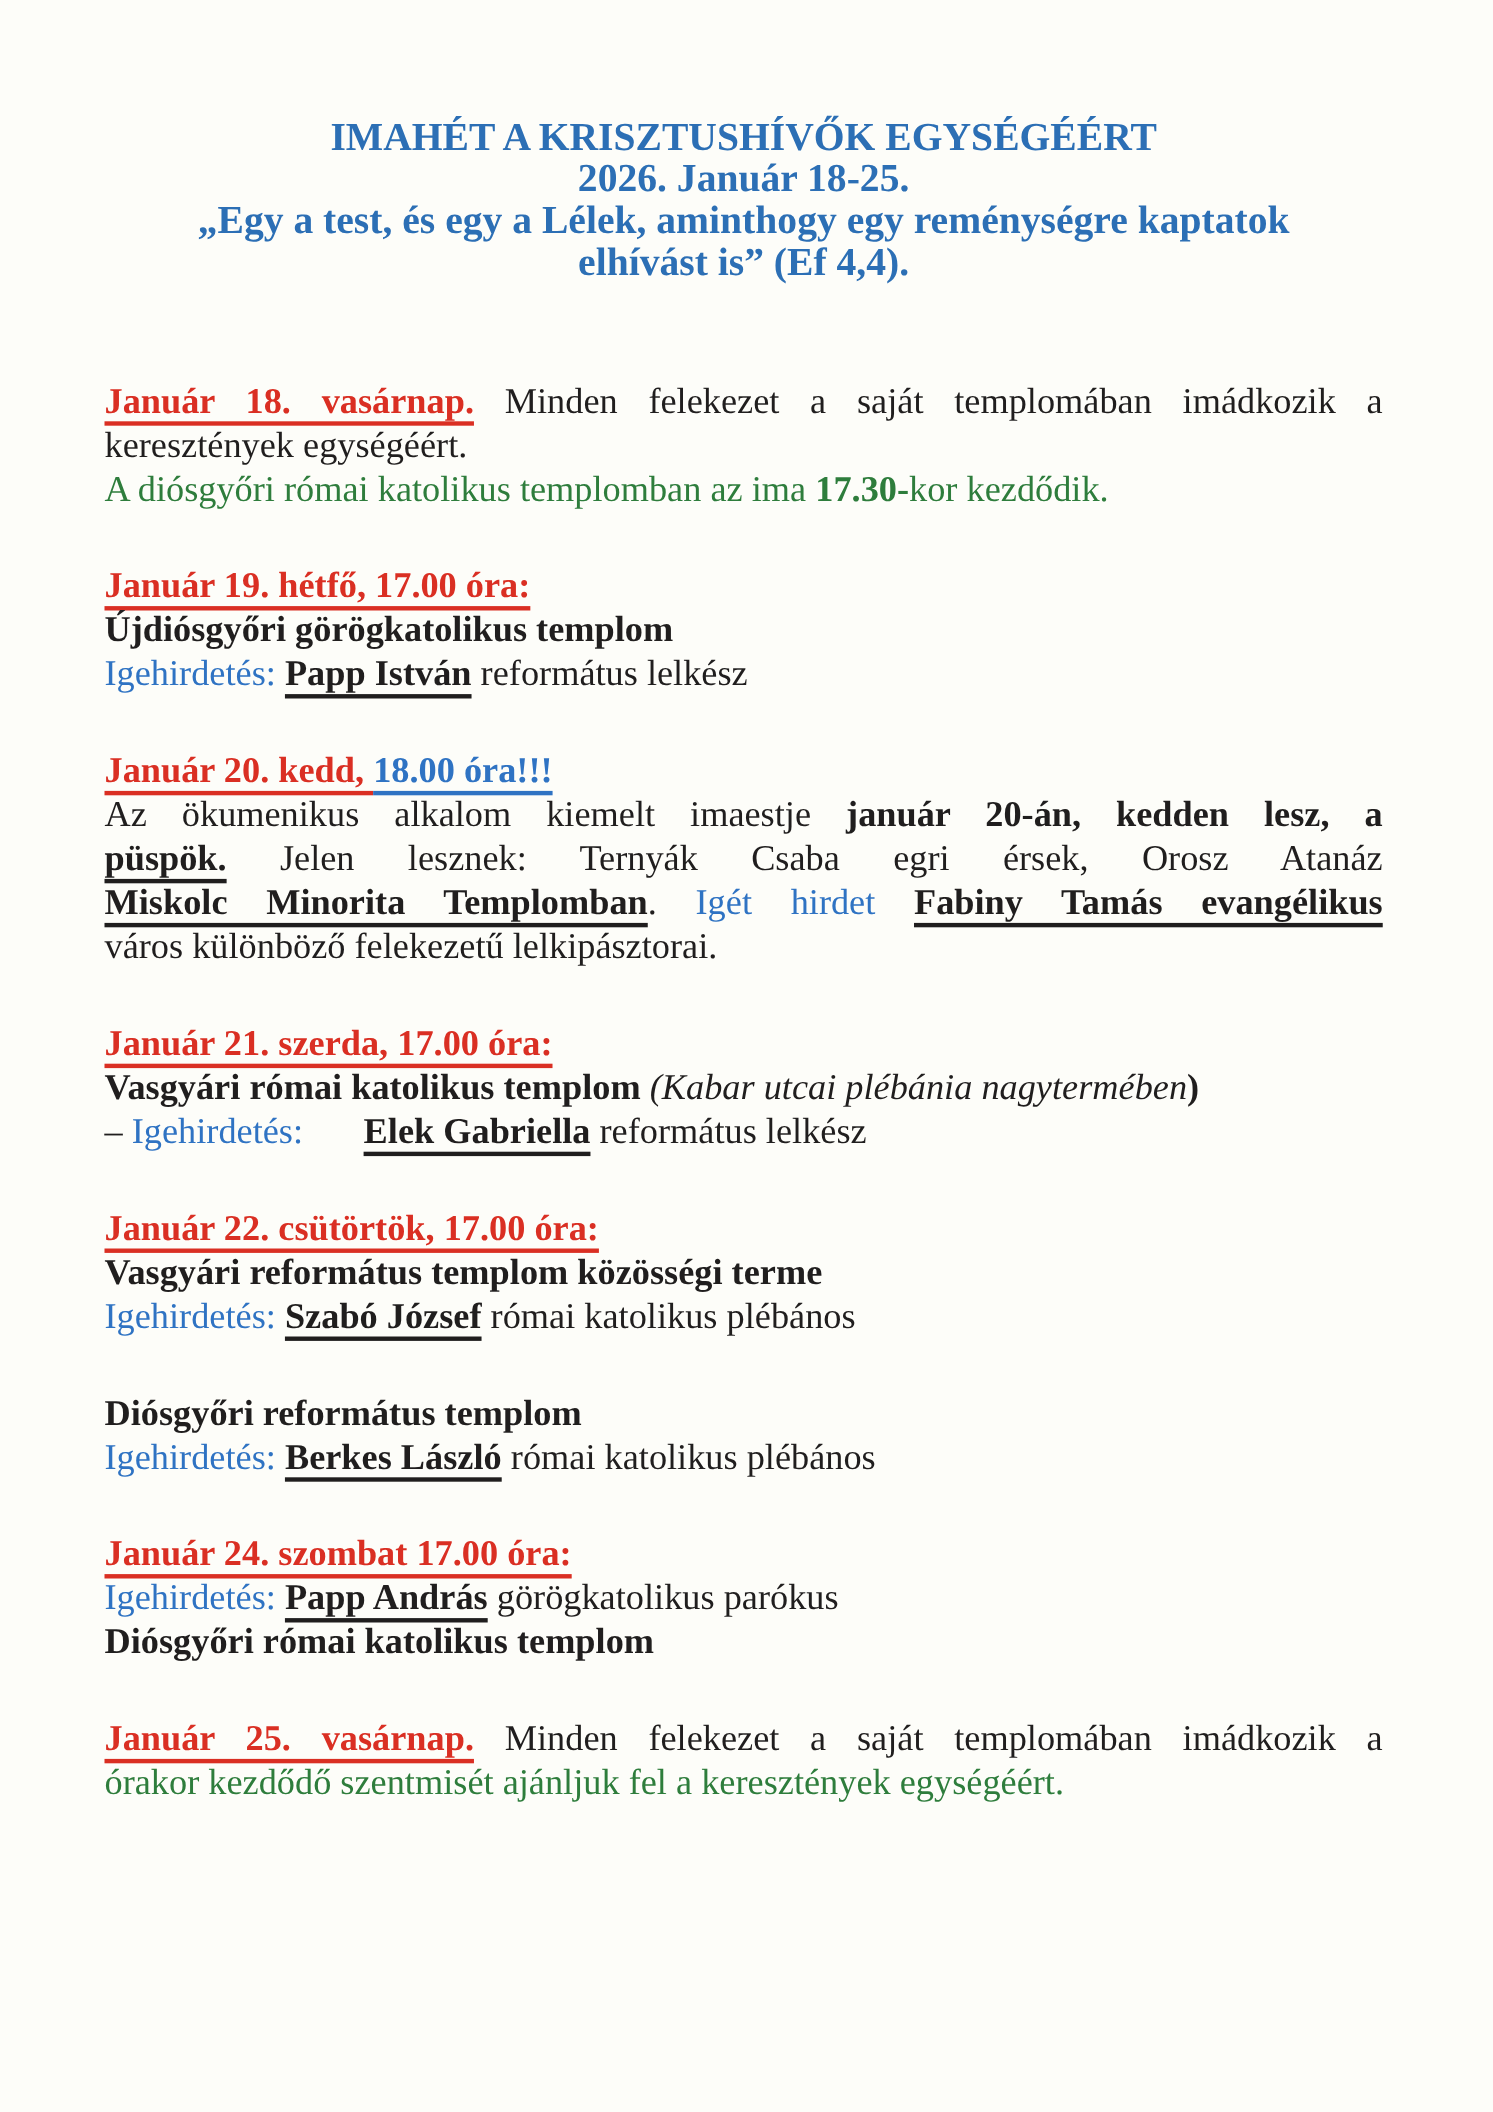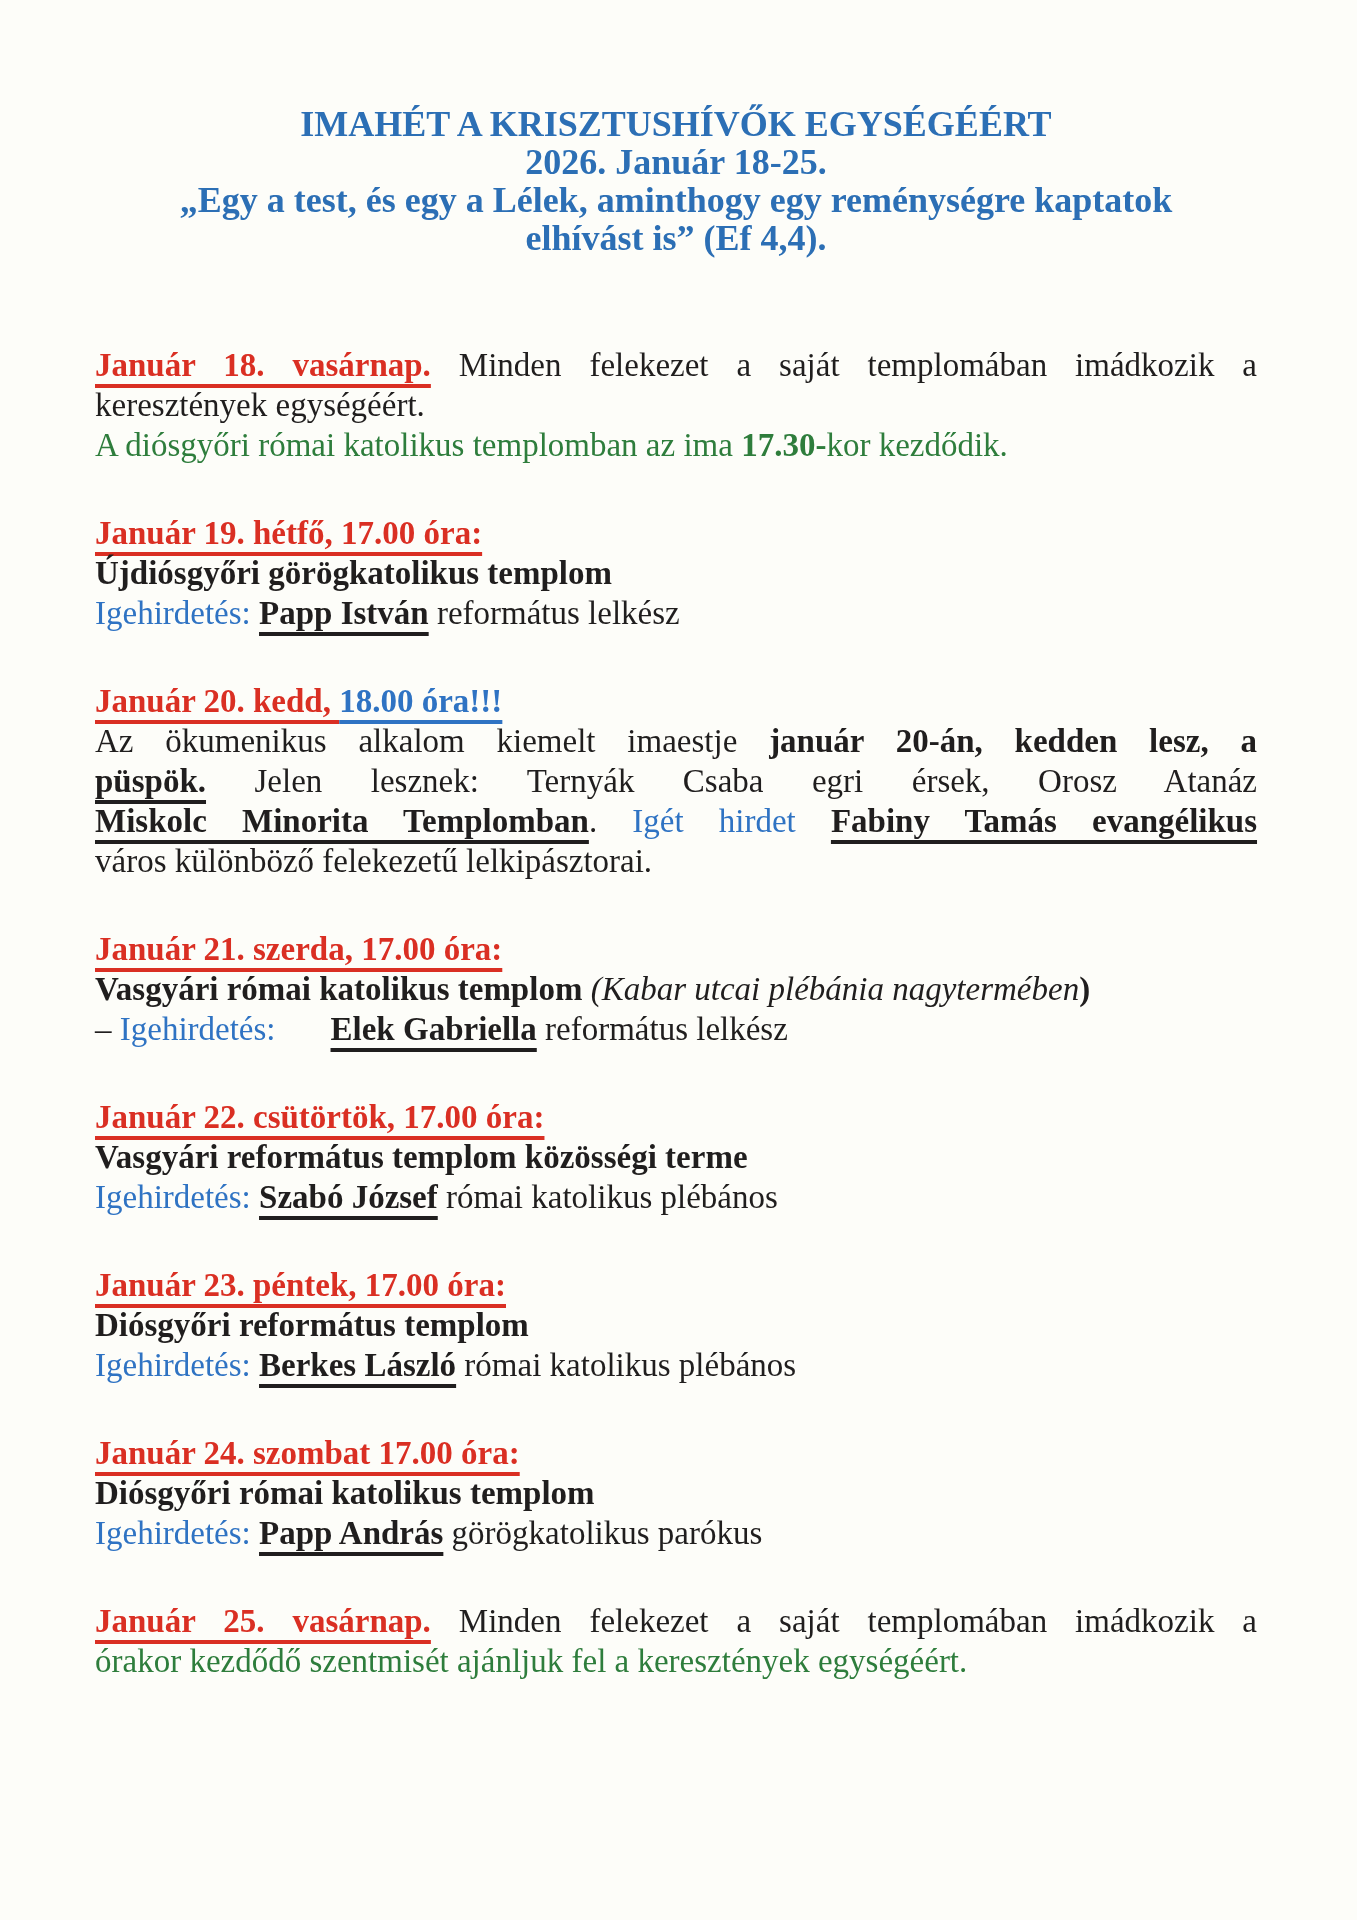--- a/index.html
+++ b/index.html
@@ -96,27 +96,26 @@
         <div class="line"><span class="s-red">Január 21. szerda, 17.00 óra:</span></div>
         <div class="line"><span class="s-b">Vasgyári római katolikus templom </span><span class="s-i">(Kabar utcai plébánia nagytermében</span><span class="s-b">)</span></div>
         <div class="line"><span class="s-r">– </span><span class="s-blue">Igehirdetés:</span><span class="s-tab"></span><span class="s-bu">Elek Gabriella</span><span class="s-r"> református lelkész</span></div>
       </section>
       <section class="section">
         <div class="line"><span class="s-red">Január 22. csütörtök, 17.00 óra:</span></div>
         <div class="line"><span class="s-b">Vasgyári református templom közösségi terme</span></div>
         <div class="line"><span class="s-blue">Igehirdetés:</span><span class="s-r"> </span><span class="s-bu">Szabó József</span><span class="s-r"> római katolikus plébános</span></div>
       </section>
       <section class="section">
-        <div class="line"><span class="s-red">Január 23. péntek, 17.00 óra:</span></div>
         <div class="line"><span class="s-b">Diósgyőri református templom</span></div>
         <div class="line"><span class="s-blue">Igehirdetés:</span><span class="s-r"> </span><span class="s-bu">Berkes László</span><span class="s-r"> római katolikus plébános</span></div>
       </section>
       <section class="section">
         <div class="line"><span class="s-red">Január 24. szombat 17.00 óra:</span></div>
+        <div class="line"><span class="s-blue">Igehirdetés:</span><span class="s-r"> </span><span class="s-bu">Papp András</span><span class="s-r"> görögkatolikus parókus</span></div>
         <div class="line"><span class="s-b">Diósgyőri római katolikus templom</span></div>
-        <div class="line"><span class="s-blue">Igehirdetés:</span><span class="s-r"> </span><span class="s-bu">Papp András</span><span class="s-r"> görögkatolikus parókus</span></div>
       </section>
       <section class="section">
         <div class="line justify"><span class="s-red">Január 25. vasárnap.</span><span class="s-r"> Minden felekezet a saját templomában imádkozik a</span></div>
         <div class="line"><span class="s-g">órakor kezdődő szentmisét ajánljuk fel a keresztények egységéért.</span></div>
       </section>
     </main>
 </div>
 
 </body></html>

